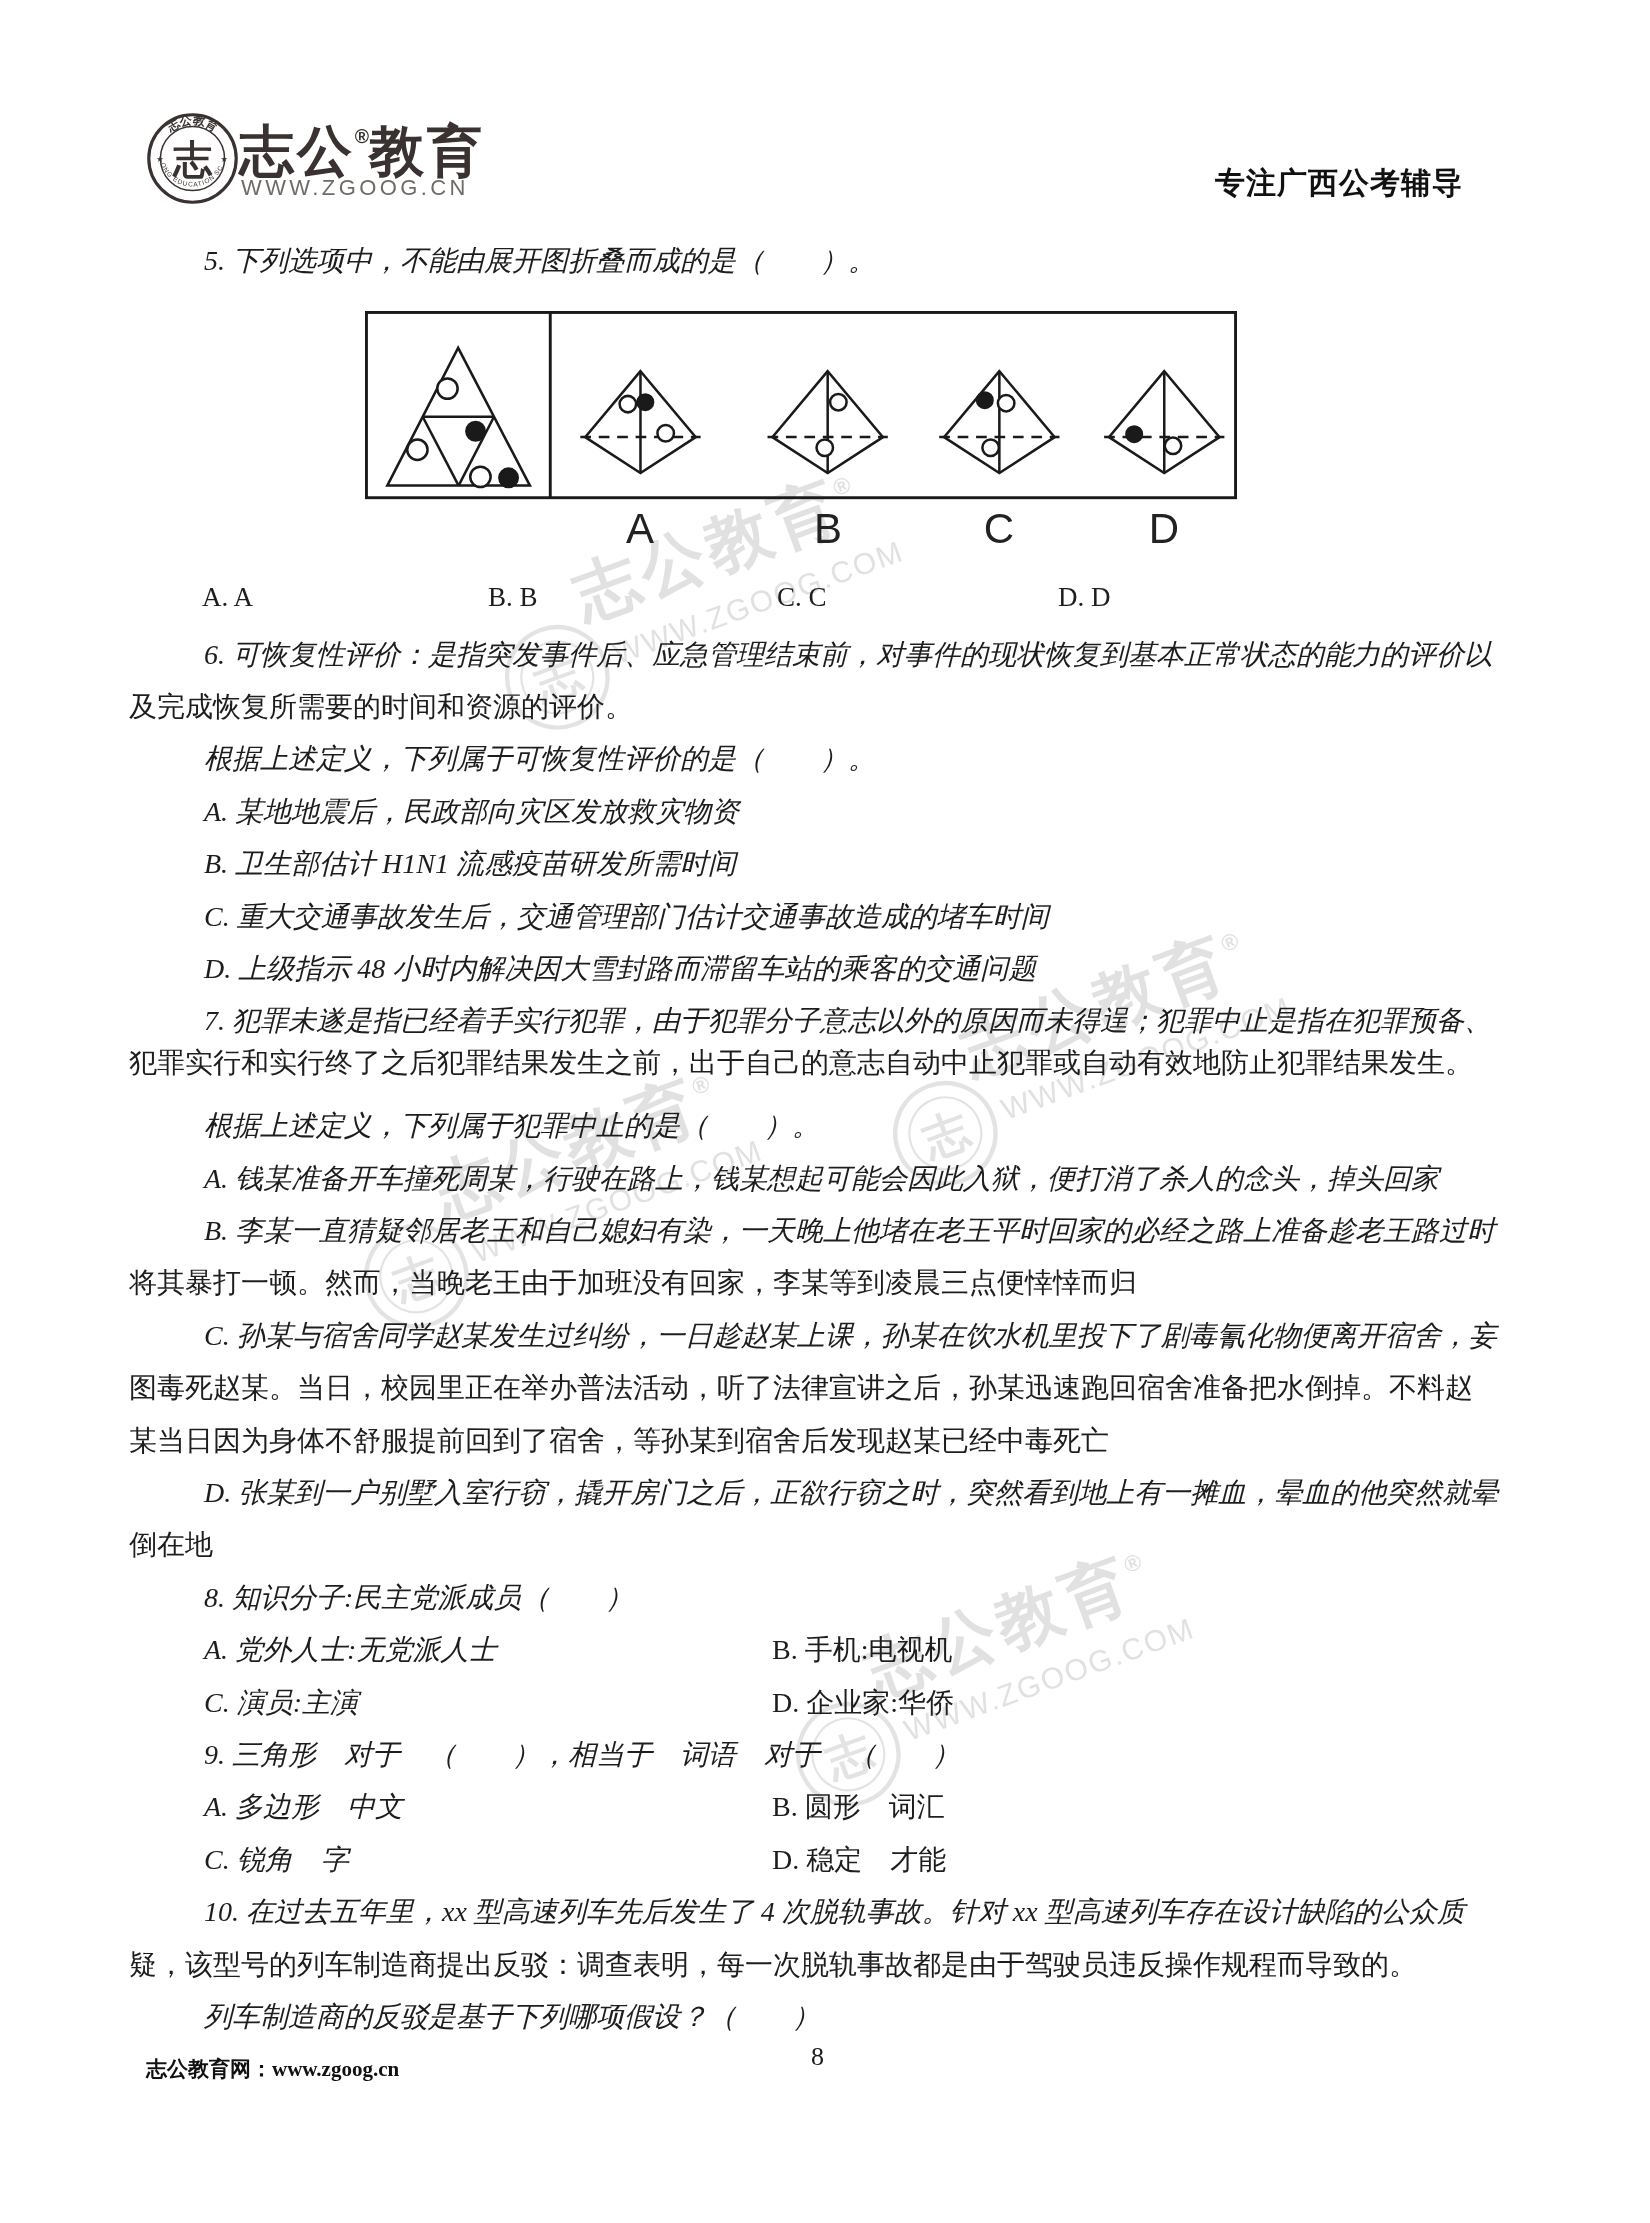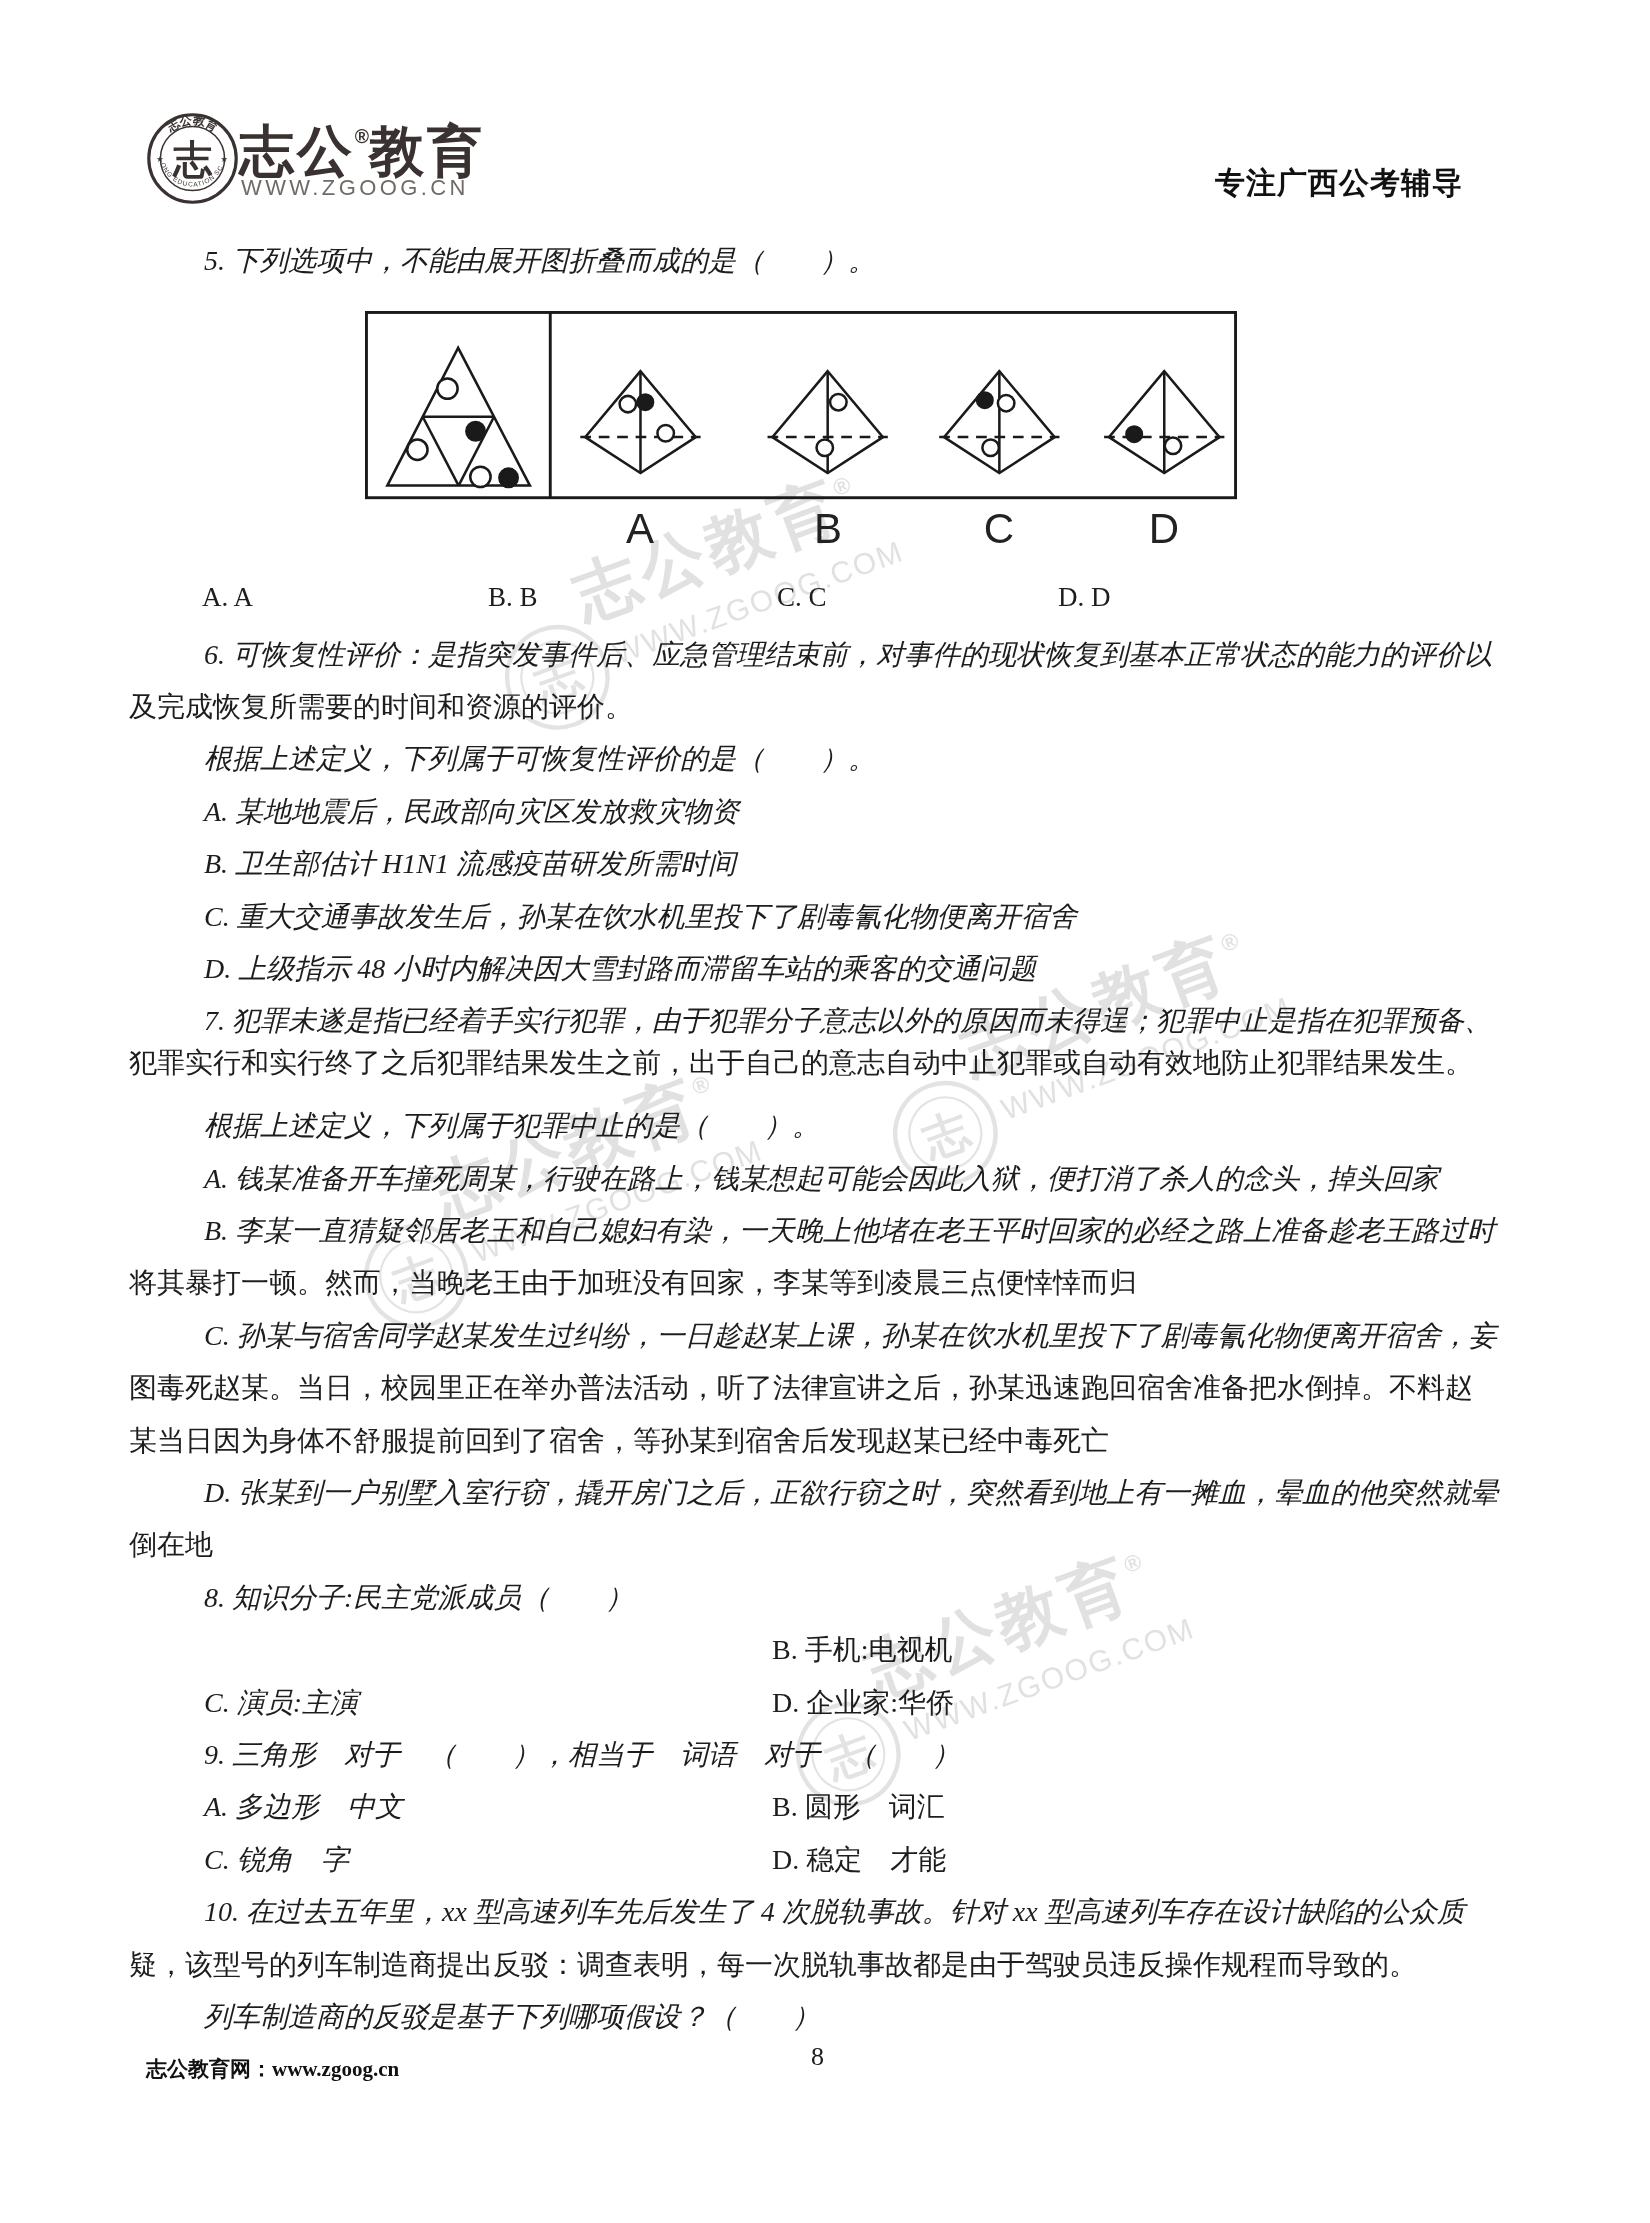--- a/index.html
+++ b/index.html
@@ -163,36 +163,37 @@
   <span class="optAA" style="left:202px;">A. A</span>
   <span class="optAA" style="left:488px;">B. B</span>
   <span class="optAA" style="left:777px;">C. C</span>
   <span class="optAA" style="left:1058px;">D. D</span>
 
   <div class="ln ind" style="top:635px;">6. 可恢复性评价：是指突发事件后、应急管理结束前，对事件的现状恢复到基本正常状态的能力的评价以</div>
   <div class="ln" style="top:687px;">及完成恢复所需要的时间和资源的评价。</div>
   <div class="ln ind" style="top:739px;">根据上述定义，下列属于可恢复性评价的是（　　）。</div>
   <div class="ln ind" style="top:792px;">A. 某地地震后，民政部向灾区发放救灾物资</div>
   <div class="ln ind" style="top:844px;">B. 卫生部估计 H1N1 流感疫苗研发所需时间</div>
-  <div class="ln ind" style="top:897px;">C. 重大交通事故发生后，孙某在饮水机里投下了剧毒氰化物便离开宿舍</div>
+  <div class="ln ind" style="top:897px;">C. 重大交通事故发生后，交通管理部门估计交通事故造成的堵车时间</div>
   <div class="ln ind" style="top:949px;">D. 上级指示 48 小时内解决因大雪封路而滞留车站的乘客的交通问题</div>
 
   <div class="ln ind" style="top:1001px;">7. 犯罪未遂是指已经着手实行犯罪，由于犯罪分子意志以外的原因而未得逞；犯罪中止是指在犯罪预备、</div>
   <div class="ln" style="top:1043px;">犯罪实行和实行终了之后犯罪结果发生之前，出于自己的意志自动中止犯罪或自动有效地防止犯罪结果发生。</div>
   <div class="ln ind" style="top:1106px;">根据上述定义，下列属于犯罪中止的是（　　）。</div>
   <div class="ln ind" style="top:1159px;">A. 钱某准备开车撞死周某，行驶在路上，钱某想起可能会因此入狱，便打消了杀人的念头，掉头回家</div>
   <div class="ln ind" style="top:1211px;">B. 李某一直猜疑邻居老王和自己媳妇有染，一天晚上他堵在老王平时回家的必经之路上准备趁老王路过时</div>
   <div class="ln" style="top:1263px;">将其暴打一顿。然而，当晚老王由于加班没有回家，李某等到凌晨三点便悻悻而归</div>
   <div class="ln ind" style="top:1316px;">C. 孙某与宿舍同学赵某发生过纠纷，一日趁赵某上课，孙某在饮水机里投下了剧毒氰化物便离开宿舍，妄</div>
   <div class="ln" style="top:1368px;">图毒死赵某。当日，校园里正在举办普法活动，听了法律宣讲之后，孙某迅速跑回宿舍准备把水倒掉。不料赵</div>
   <div class="ln" style="top:1421px;">某当日因为身体不舒服提前回到了宿舍，等孙某到宿舍后发现赵某已经中毒死亡</div>
   <div class="ln ind" style="top:1473px;">D. 张某到一户别墅入室行窃，撬开房门之后，正欲行窃之时，突然看到地上有一摊血，晕血的他突然就晕</div>
   <div class="ln" style="top:1525px;">倒在地</div>
 
   <div class="ln ind" style="top:1578px;">8. 知识分子:民主党派成员（　　）</div>
+  <div class="ln ind" style="top:1630px;width:543px;">A. 党外人士:无党派人士</div>
   <div class="ln col2" style="top:1630px;width:543px;">B. 手机:电视机</div>
   <div class="ln ind" style="top:1683px;width:543px;">C. 演员:主演</div>
   <div class="ln col2" style="top:1683px;width:543px;">D. 企业家:华侨</div>
 
   <div class="ln ind" style="top:1735px;">9. 三角形　对于　（　　），相当于　词语　对于　（　　）</div>
   <div class="ln ind" style="top:1787px;width:543px;">A. 多边形　中文</div>
   <div class="ln col2" style="top:1787px;width:543px;">B. 圆形　词汇</div>
   <div class="ln ind" style="top:1840px;width:543px;">C. 锐角　字</div>
   <div class="ln col2" style="top:1840px;width:543px;">D. 稳定　才能</div>
 

